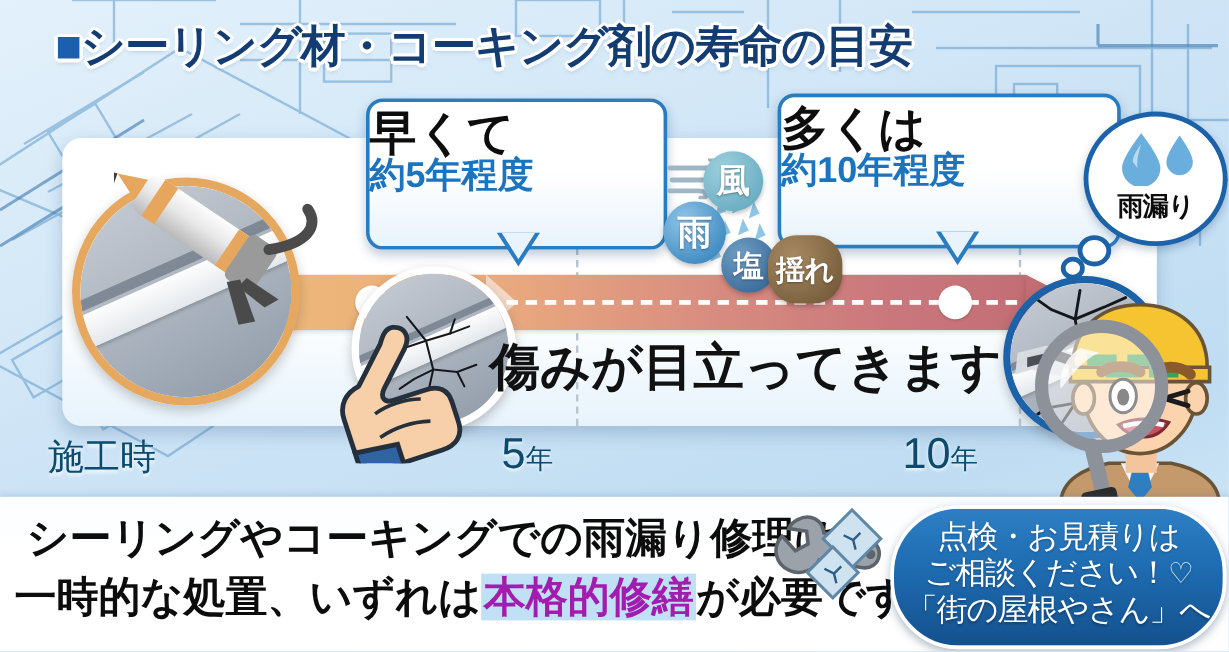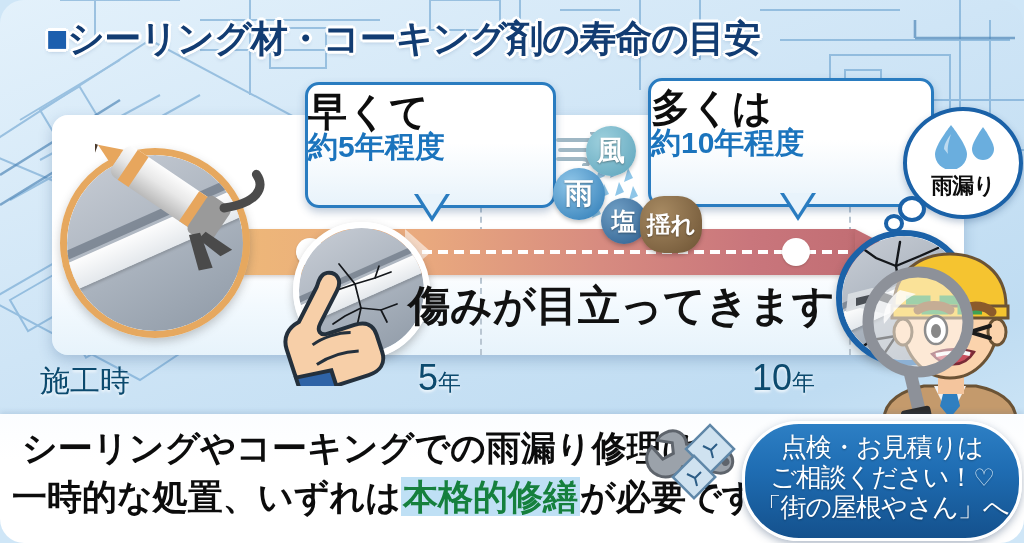--- a/index.html
+++ b/index.html
@@ -1,21 +1,21 @@
 <!DOCTYPE html>
 <html lang="ja"><head>
 <meta charset="utf-8">
 <style>
   html,body{margin:0;padding:0;}
   body{
     width:1024px;height:543px;overflow:hidden;
     font-family:"Liberation Sans","DejaVu Sans",sans-serif;
     background:#cfe6f7;
   }
-  #stage{position:relative;width:1024px;height:543px;overflow:hidden;background:#d3e8f8;border-radius:24px;}
+  #stage{position:relative;width:1024px;height:543px;overflow:hidden;background:#d3e8f8;}
 
   
   .bp-base{position:absolute;inset:0;
     background:
       linear-gradient(160deg,#e3f1fb 0%,#cfe5f6 40%,#bfdcf2 75%,#d9edfa 100%);
   }
   .bp-lines{position:absolute;inset:0;opacity:.85;}
   .bp-lines svg{width:100%;height:100%;}
 
   
@@ -126,21 +126,21 @@
     background:radial-gradient(circle at 34% 30%,#8fc6e8,#2b79b5);}
   .chip-shio{left:601px;top:198px;width:46px;height:46px;font-size:25px;
     background:radial-gradient(circle at 34% 30%,#6f9ec4,#2d5e8e);}
   .chip-yure{left:640px;top:196px;width:62px;height:57px;font-size:24px;border-radius:24px;
     background:radial-gradient(circle at 34% 30%,#a78a62,#6d5334);}
   .windlines svg{position:absolute;left:556px;top:132px;width:52px;height:34px;}
   .raindrops svg{position:absolute;left:590px;top:162px;width:66px;height:62px;}
 
   
   .thought{
-    position:absolute;left:903px;top:107px;width:112px;height:104px;
+    position:absolute;left:903px;top:93px;width:112px;height:104px;
     background:#ffffff;border:4px solid #1b62a8;border-radius:50%;
     box-shadow:0 3px 7px rgba(30,70,120,.3);
   }
   .thought .lbl{position:absolute;left:0;right:0;bottom:14px;text-align:center;
     font-size:22px;font-weight:bold;color:#0d0d0d;letter-spacing:-1px;}
   .thought .drops{position:absolute;left:22px;top:12px;width:70px;height:46px;}
   .tbub{position:absolute;background:#fff;border:4px solid #1b62a8;border-radius:50%;}
   .tb1{left:898px;top:196px;width:20px;height:18px;}
   .tb2{left:884px;top:214px;width:12px;height:11px;}
 
@@ -158,21 +158,21 @@
   .ax-10{left:752px;top:357px;font-size:36px;}
   .ax-5 .u,.ax-10 .u{font-size:23px;}
 
   
   .banner{position:absolute;left:0;top:414px;width:1024px;height:129px;
     background:linear-gradient(180deg,#fbfdff 0%,#ffffff 35%,#ffffff 100%);
     box-shadow:0 -2px 5px rgba(60,100,140,.16);}
   .bl1,.bl2{position:absolute;font-weight:bold;color:#0c0c0c;white-space:nowrap;}
   .bl1{left:22px;top:425px;font-size:35px;}
   .bl2{left:12px;top:474px;font-size:35px;}
-  .hi{color:#15803d;background:#bfe0f5;padding:0 2px;}
+  .hi{color:#a21caf;background:#bfe0f5;padding:0 2px;}
   .wrench{position:absolute;left:645px;top:422px;width:92px;height:78px;}
 
   
   .cta{
     position:absolute;left:742px;top:421px;width:274px;height:114px;
     border-radius:57px;
     background:linear-gradient(180deg,#2d7fc4 0%,#1f6db3 40%,#14518d 100%);
     border:3px solid #ffffff;
     box-shadow:0 3px 8px rgba(20,50,90,.35);
     color:#fff;text-align:center;

